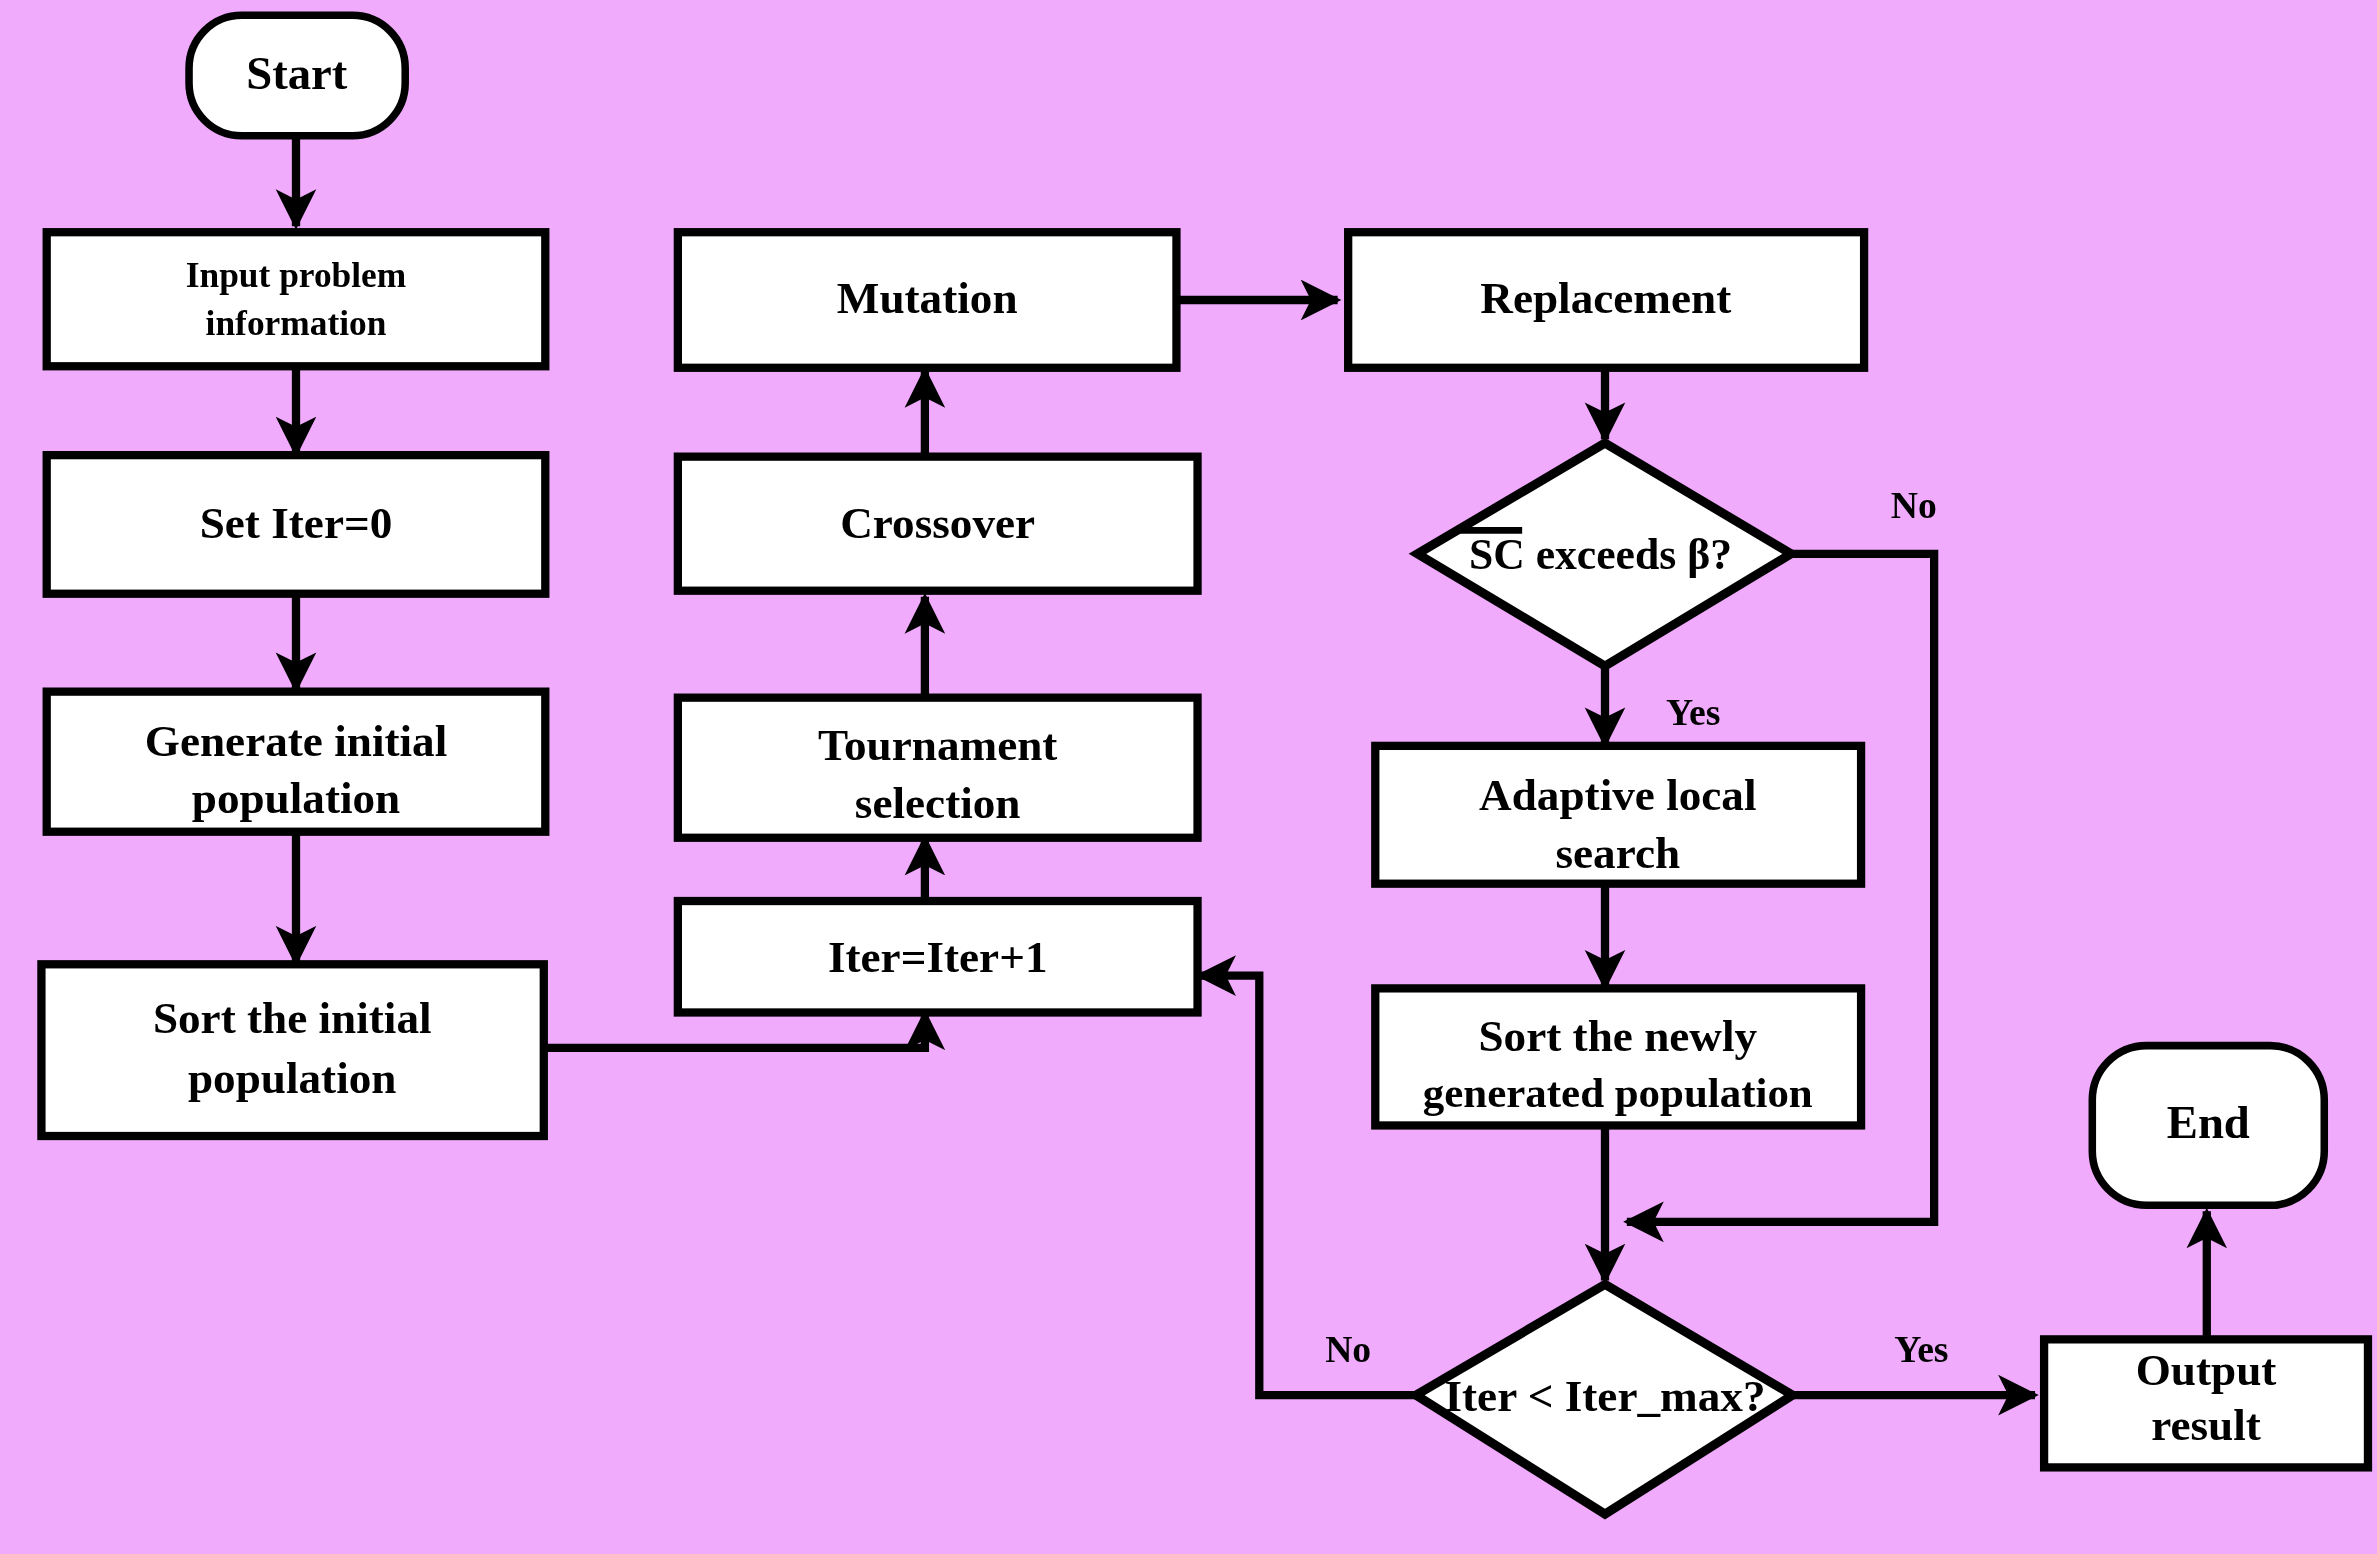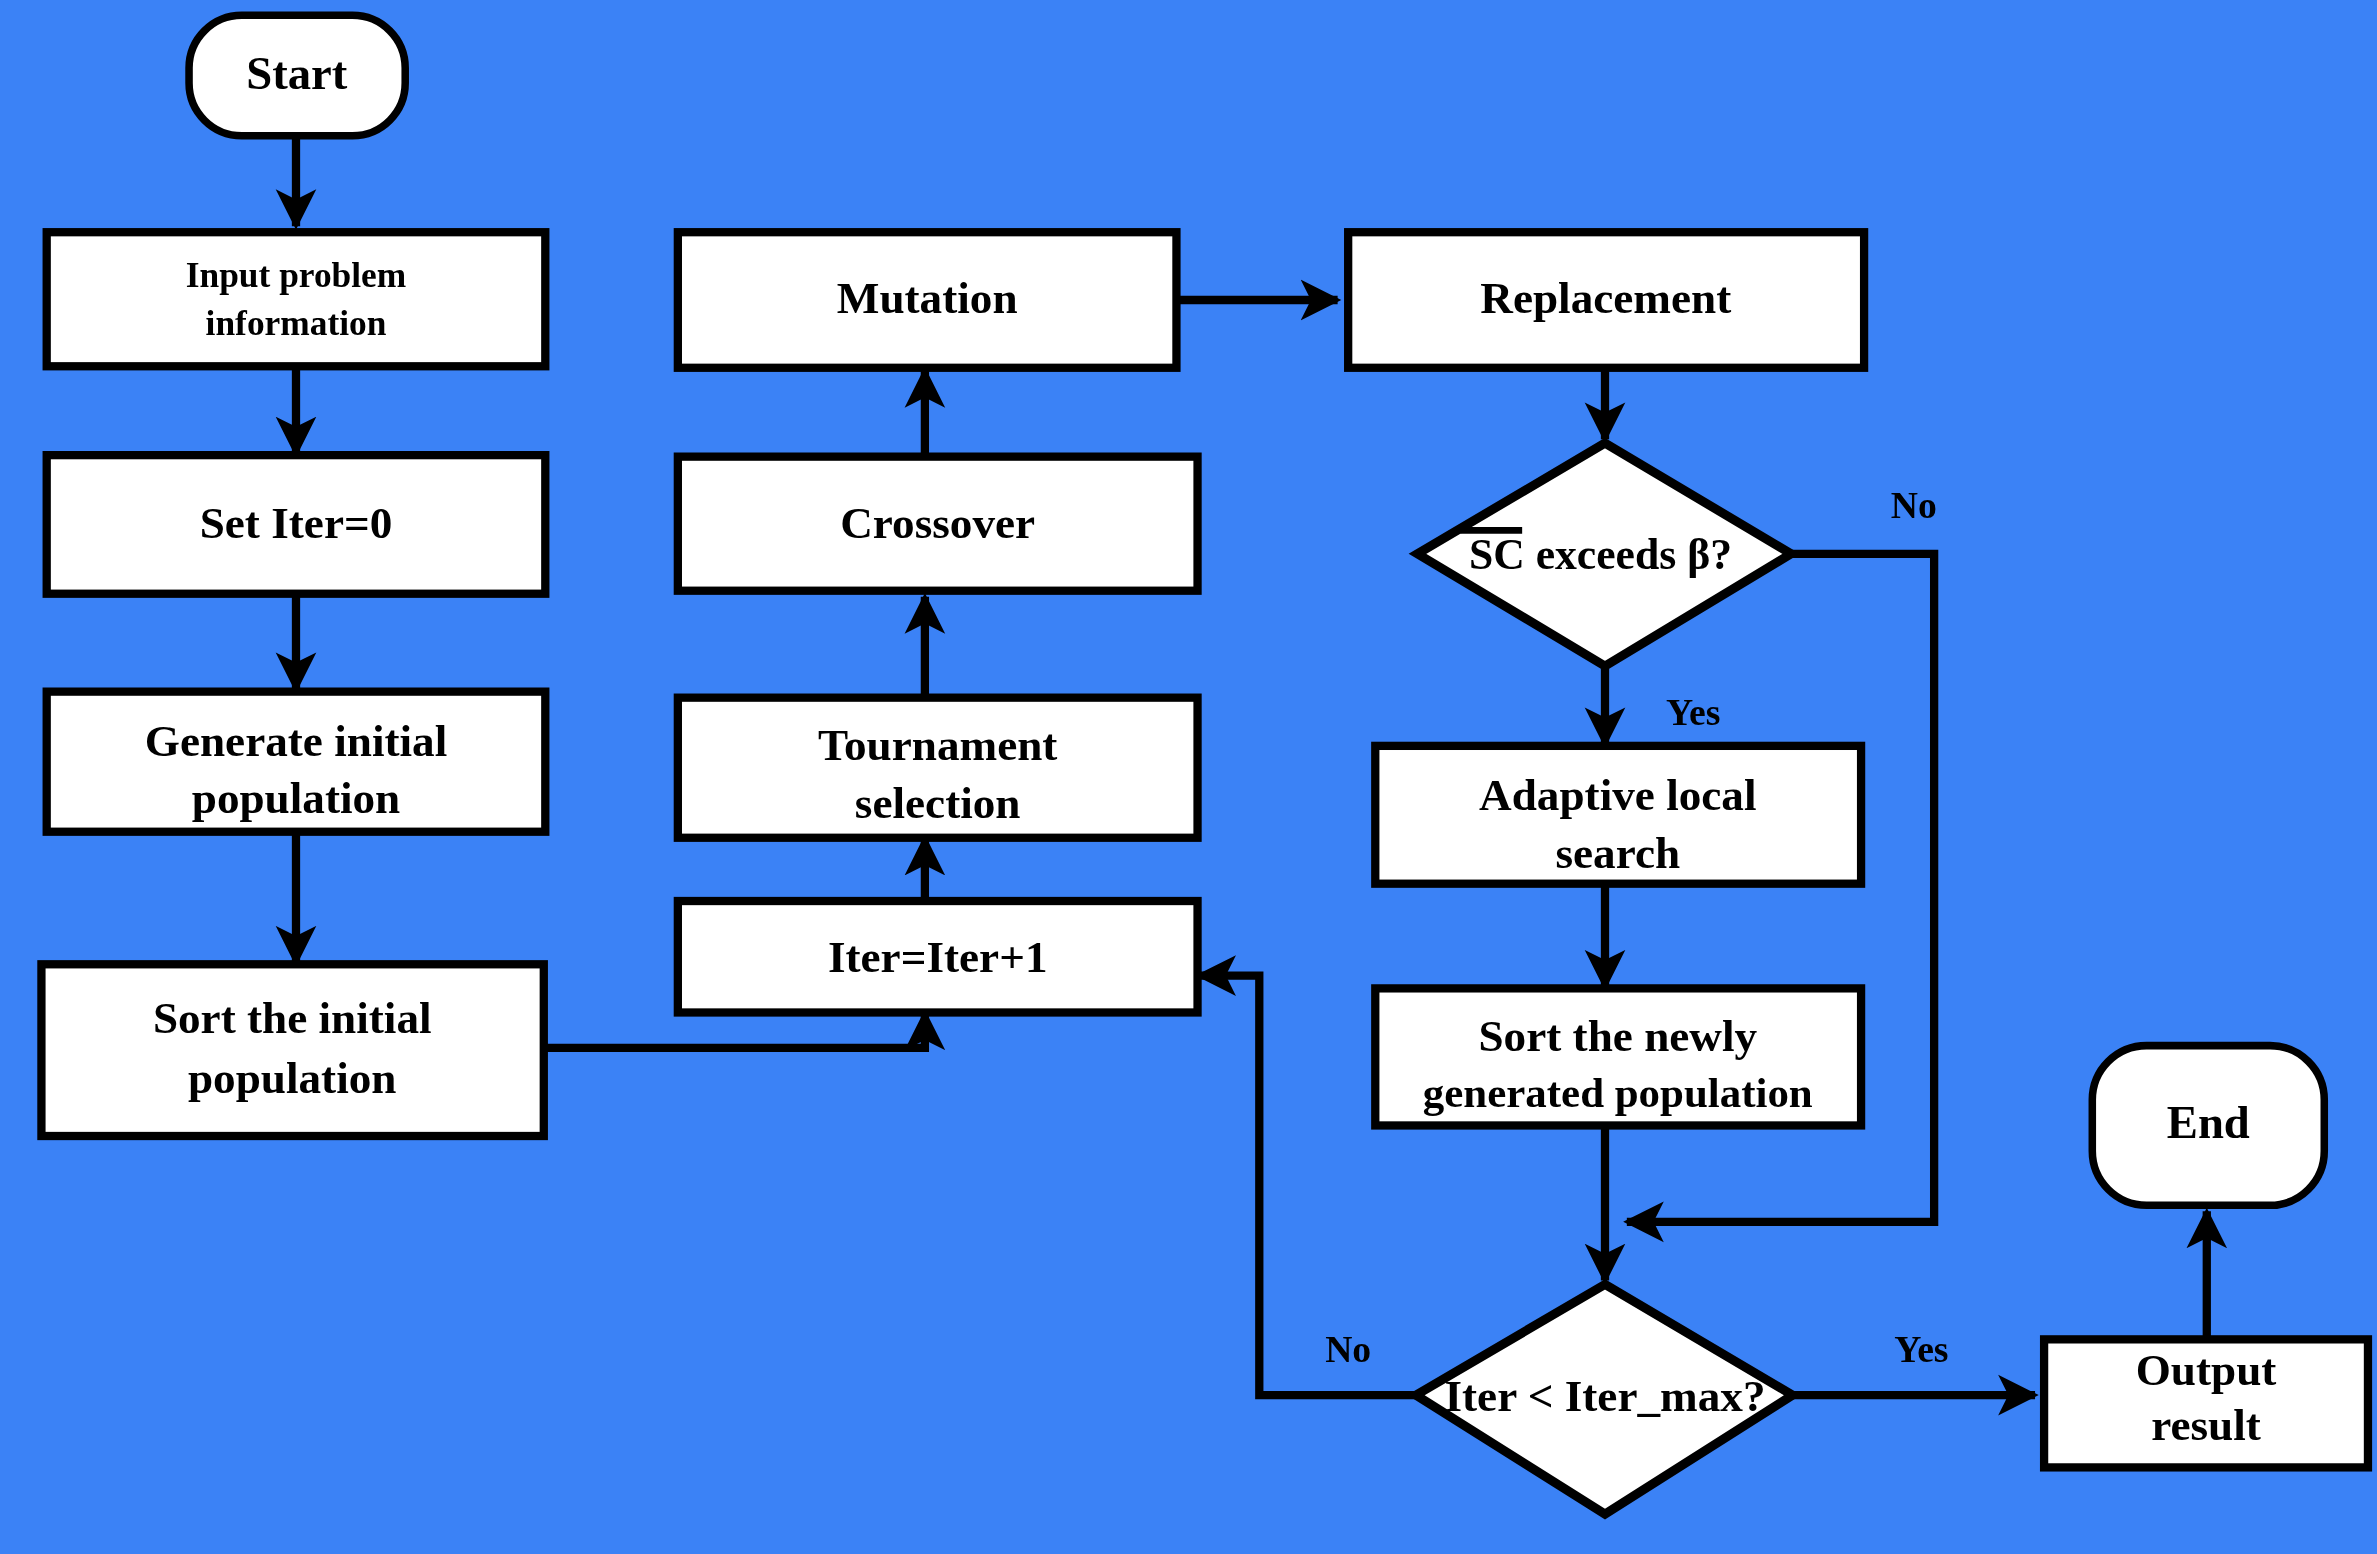--- a/index.html
+++ b/index.html
@@ -4,21 +4,21 @@
 <style>
   html, body {
     margin: 0;
     padding: 0;
     background: #ffffff;
   }
   #flowchart-root {
     position: relative;
     width: 2377px;
     height: 1555px;
-    background: #3b82f6;
+    background: #f0abfc;
     font-family: "Liberation Serif", "DejaVu Serif", serif;
   }
   svg.chart-canvas {
     display: block;
     width: 2377px;
     height: 1555px;
   }
   .node-shape {
     fill: #ffffff;
     stroke: #000000;

